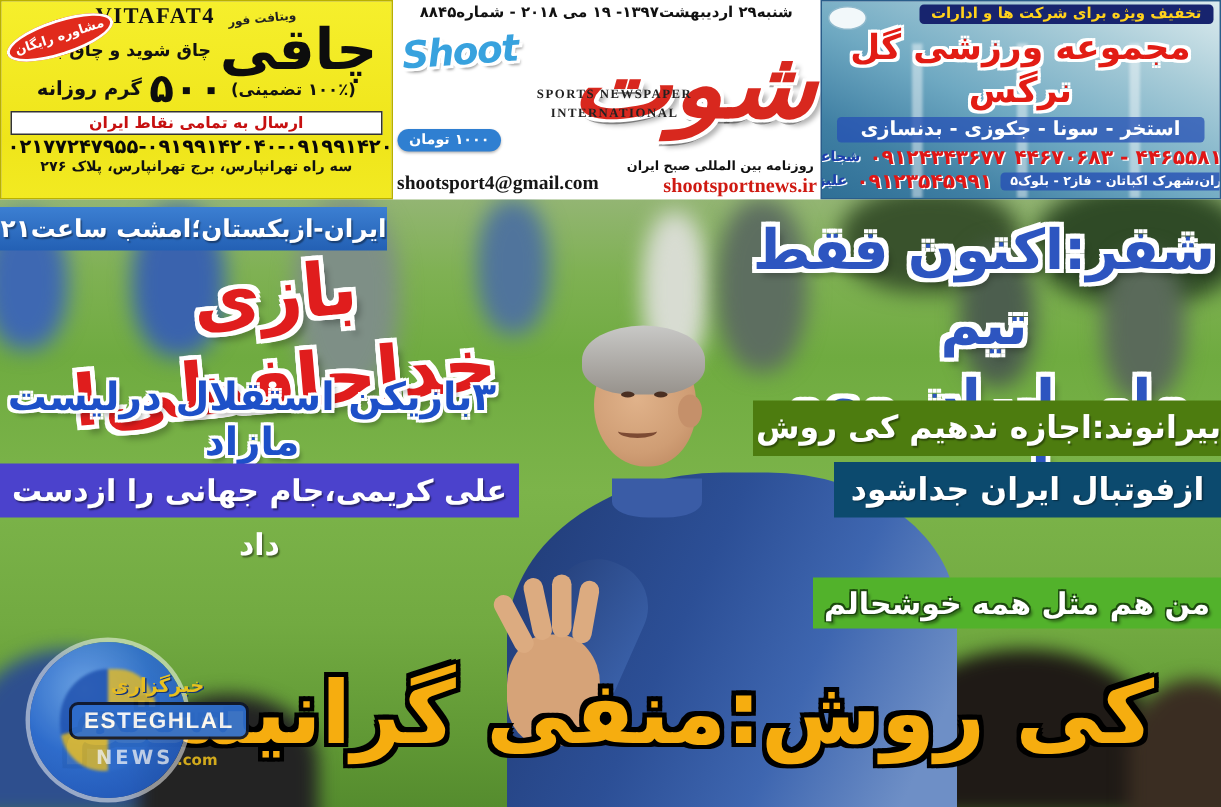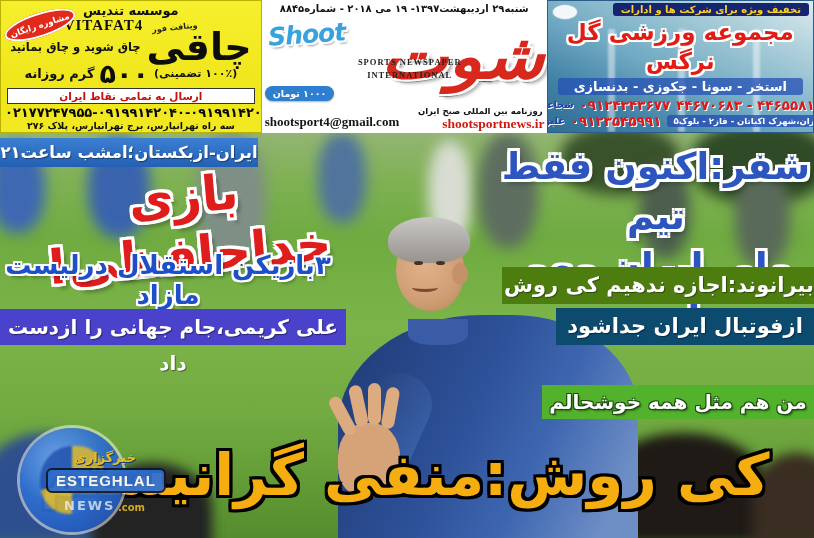--- a/index.html
+++ b/index.html
@@ -98,21 +98,20 @@
 </style>
 </head>
 <body>
 
 <div class="page">
 
   <div class="topbar">
 
     <div class="ad-left">
       <div class="free-badge">مشاوره رایگان</div>
-      <div class="org">موسسه تندیس</div>
       <div class="brandrow">
         <span class="brand-fa">ویتافت فور</span>
         <span class="brand-en">VITAFAT4</span>
       </div>
       <div class="mainrow">
         <span class="fat-title">چاقی</span>
         <span class="slogan">چاق شوید و چاق بمانید</span>
       </div>
       <div class="amountrow">
         <span class="guarantee">(۱۰۰٪ تضمینی)</span>

